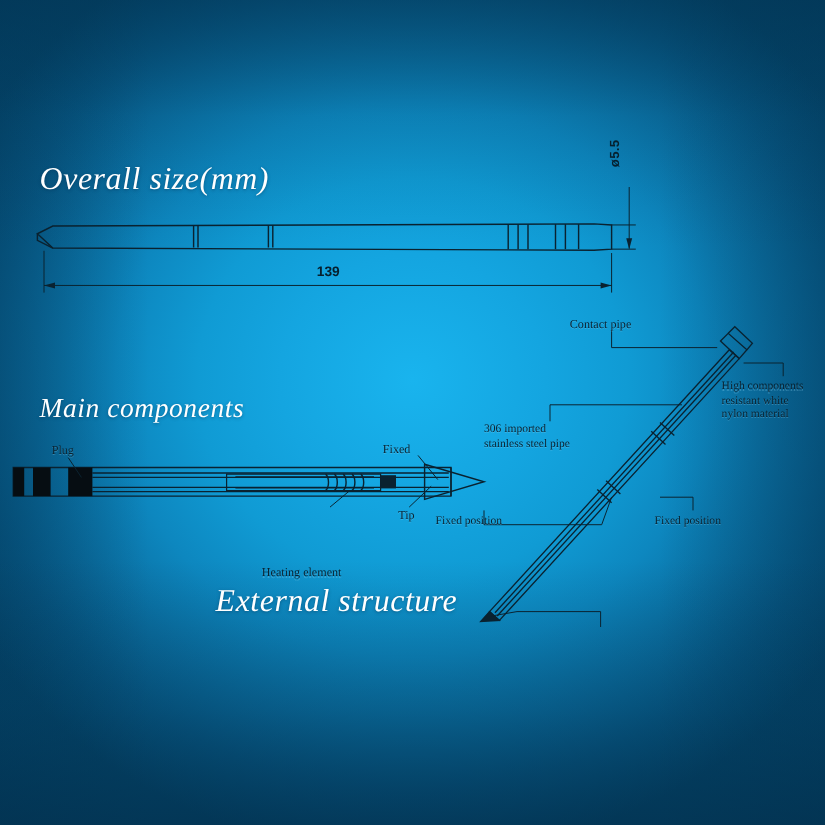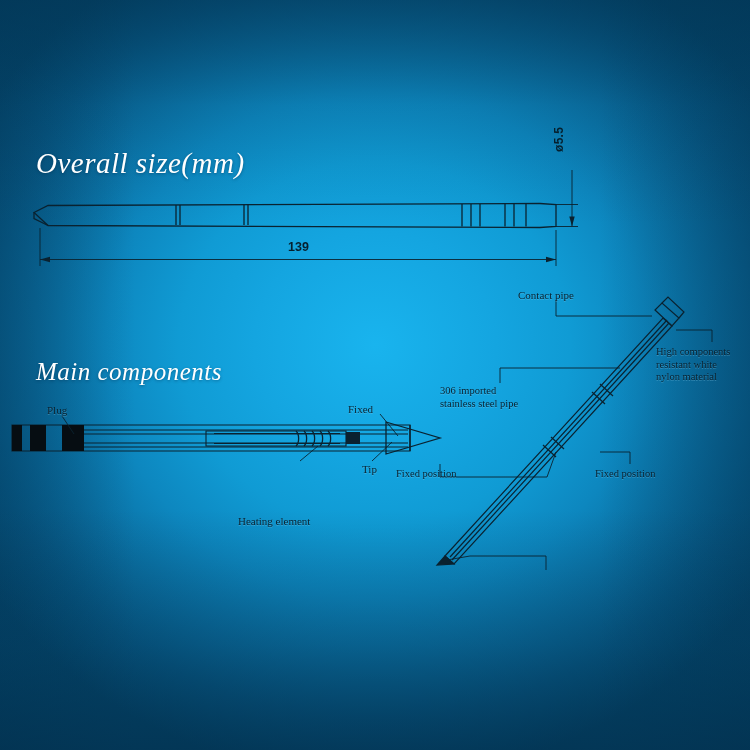--- a/index.html
+++ b/index.html
@@ -167,20 +167,21 @@
       <path d="M300,461 L318,446"></path>
       <path d="M372,461 L392,442"></path>
     </g>
   </svg>
 
   <div class="cap" id="lbl-plug">Plug</div>
   <div class="cap" id="lbl-sensor">Fixed</div>
   <div class="cap" id="lbl-heating">Heating element</div>
   <div class="cap" id="lbl-tip">Tip</div>
 
+  <div class="heading" id="h-external">External structure</div>
 
   <svg class="layer" viewBox="0 0 750 750">
 
     <g fill="none" stroke="#0a2230" stroke-width="1.2">
 
       <path d="M445,556 L663,318 L672,326 L454,564 Z"></path>
 
       <path d="M450,557 L667,320"></path>
       <path d="M452,560 L669,323"></path>
 

